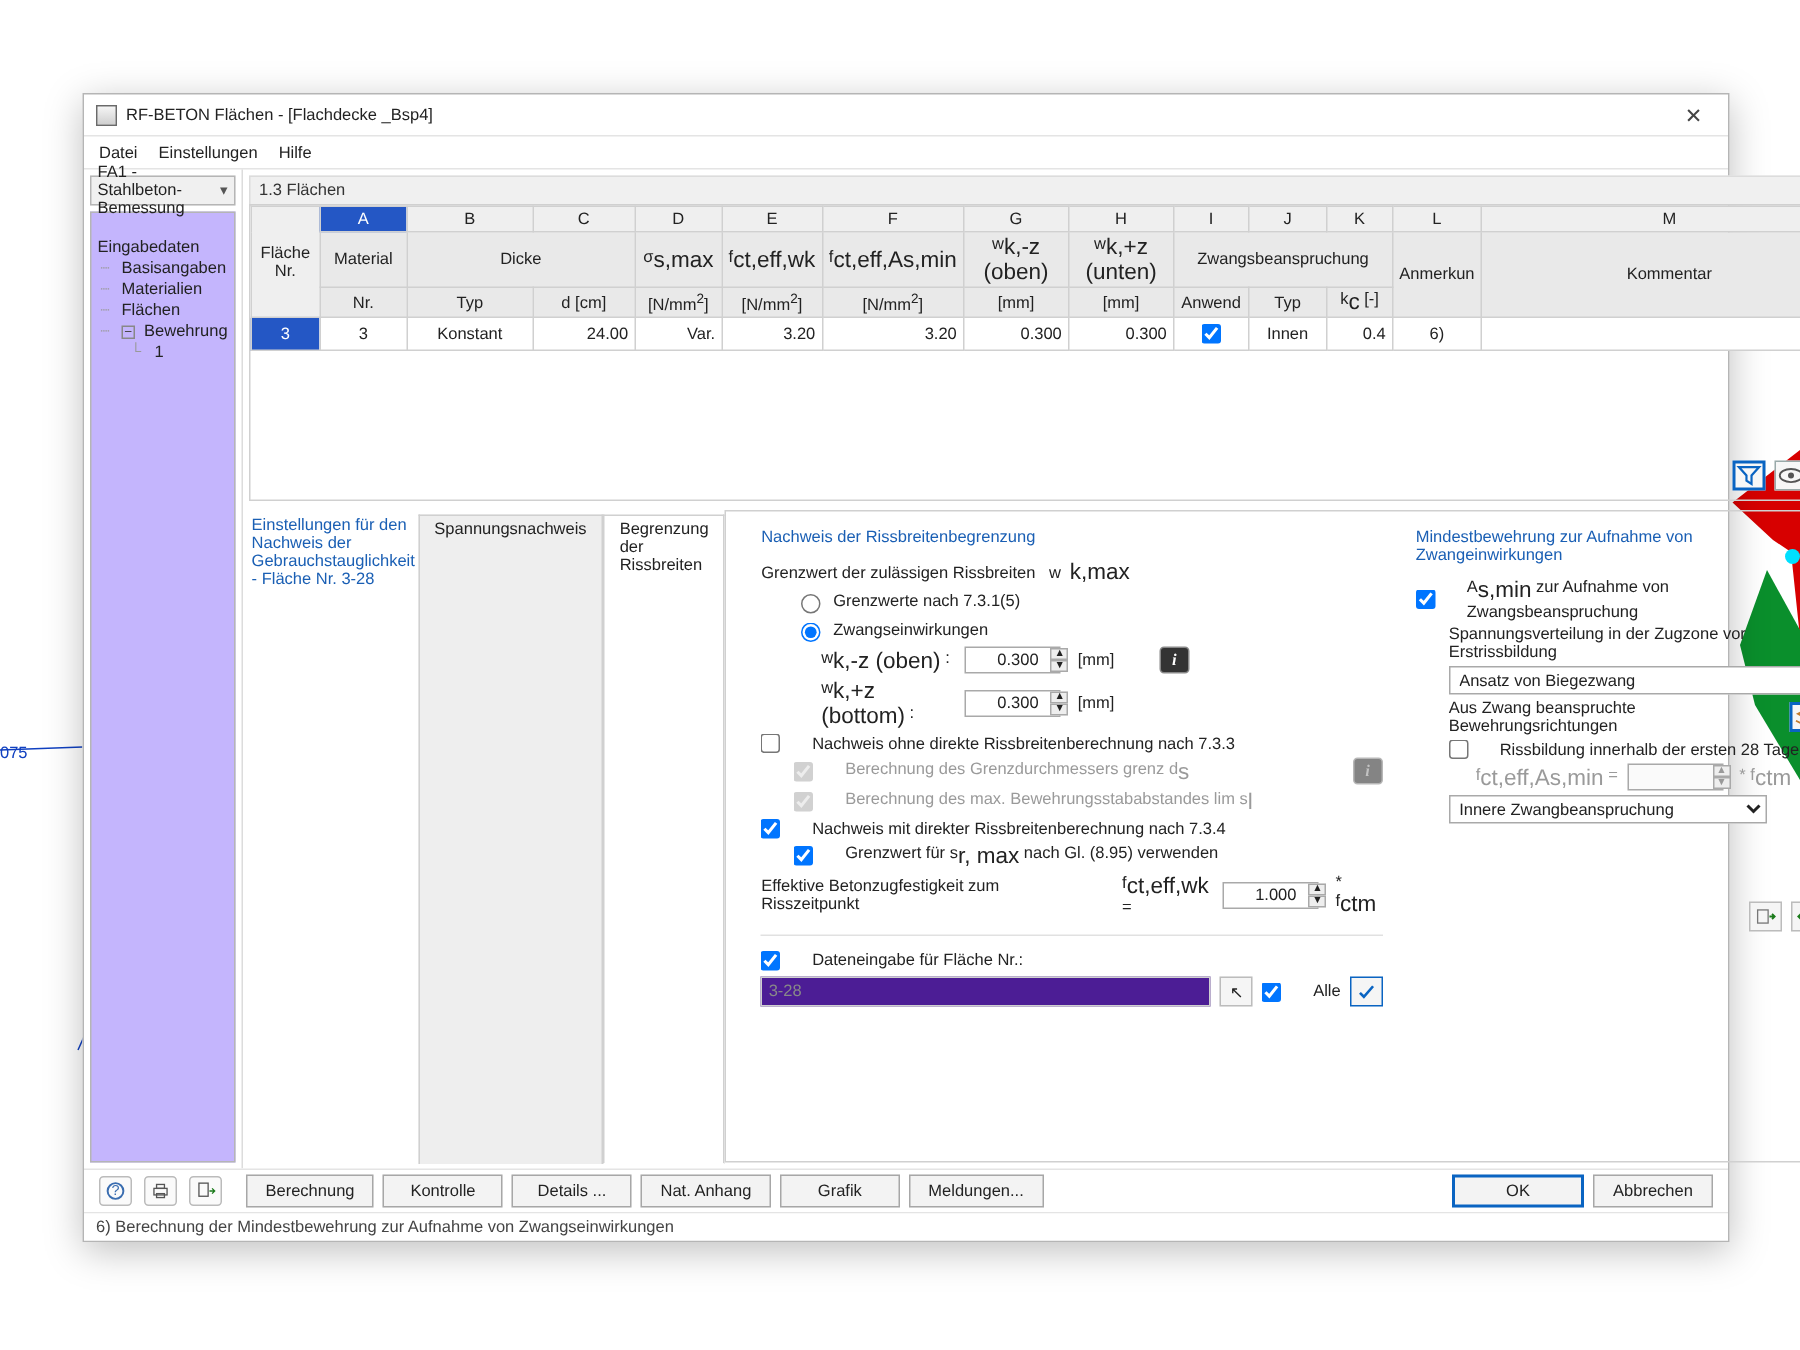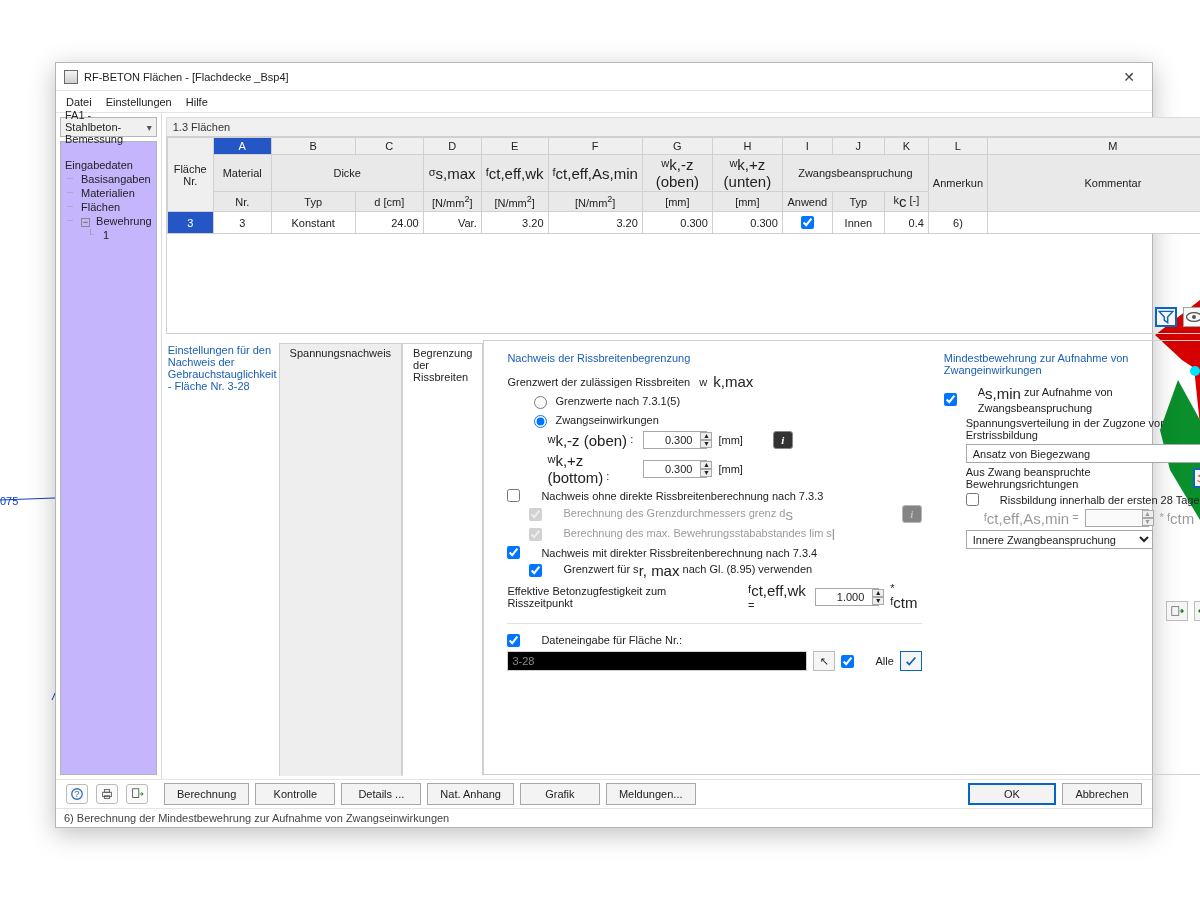--- a/index.html
+++ b/index.html
@@ -66,21 +66,21 @@
   .check{display:flex;gap:21px}
   .check input{margin:0}
   .radio{display:flex;align-items:center;gap:5px}
   .info-btn{width:20px;height:18px;border:1px solid #888;border-radius:3px;background:#333;color:#fff;display:flex;align-items:center;justify-content:center;font-weight:bold;font-style:italic;font-family:Georgia,serif}
   select.combo{height:19px;border:1px solid #a9a9a9;background:#fff;padding:0 2px}
   .disabled,.disabled *{color:#9a9a9a!important}
   .hl-box{border:2px solid #0948a0;padding:5px 8px;margin-top:4px}
   .sub{font-size:15px;vertical-align:sub}
   .sup{font-size:9px;vertical-align:super}
   .bottom-data{display:flex;align-items:center;gap:10px;border-top:1px solid #e1e1e1;margin-top:12px;padding-top:10px}
-  .ro-field{width:300px;height:20px;border:1px solid #cfcfcf;background:#000000;padding:0 4px;color:#888}
+  .ro-field{width:300px;height:20px;border:1px solid #cfcfcf;background:#4c1d95;padding:0 4px;color:#888}
   .small-ico{width:22px;height:20px;border:1px solid #bcbcbc;background:#f5f5f5;display:flex;align-items:center;justify-content:center}
   
   .dlg-bottom{position:absolute;left:0;right:0;bottom:18px;height:30px;display:flex;align-items:center;padding:0 10px;gap:6px;border-top:1px solid #e4e4e4;border-bottom:1px solid #e4e4e4;background:#fff}
   .dlg-bottom .left-icons{display:flex;gap:8px;margin-right:10px}
   .rnd-ico{width:22px;height:20px;border:1px solid #bbb;border-radius:3px;background:#fafafa;display:flex;align-items:center;justify-content:center}
   .btn{min-width:80px;height:22px;border:1px solid #a7a7a7;background:#f3f3f3;padding:0 12px;display:flex;align-items:center;justify-content:center}
   .btn.primary{border:2px solid var(--accent);min-width:88px}
   .dlg-bottom .spacer{flex:1}
   .status{position:absolute;left:0;right:0;bottom:0;height:18px;padding:0 8px;display:flex;align-items:center;color:#444;background:#fff}
 </style>
@@ -366,21 +366,21 @@
               <span>f<span class="sub">ct,eff,As,min</span> =</span>
               <input type="text" class="num" disabled="" style="">
               <div class="spin">
                     <span>▲</span>
                     <span>▼</span>
                   </div>
               <span>* f<span class="sub">ctm</span></span>
             </div>
 
             <div class="row ind">
-              <select class="combo" style="width:187px">
+              <select class="combo" style="width:212px">
                 <option>Innere Zwangbeanspruchung</option>
               </select>
             </div>
 
 
             <div style="flex:1"></div>
             <div class="row" style="justify-content:flex-end;gap:6px;margin-top:52px">
               <div class="small-ico">
                 <svg width="14" height="14" viewBox="0 0 16 16">
                       <rect x="2" y="3" width="8" height="10" fill="none" stroke="#777"></rect>

